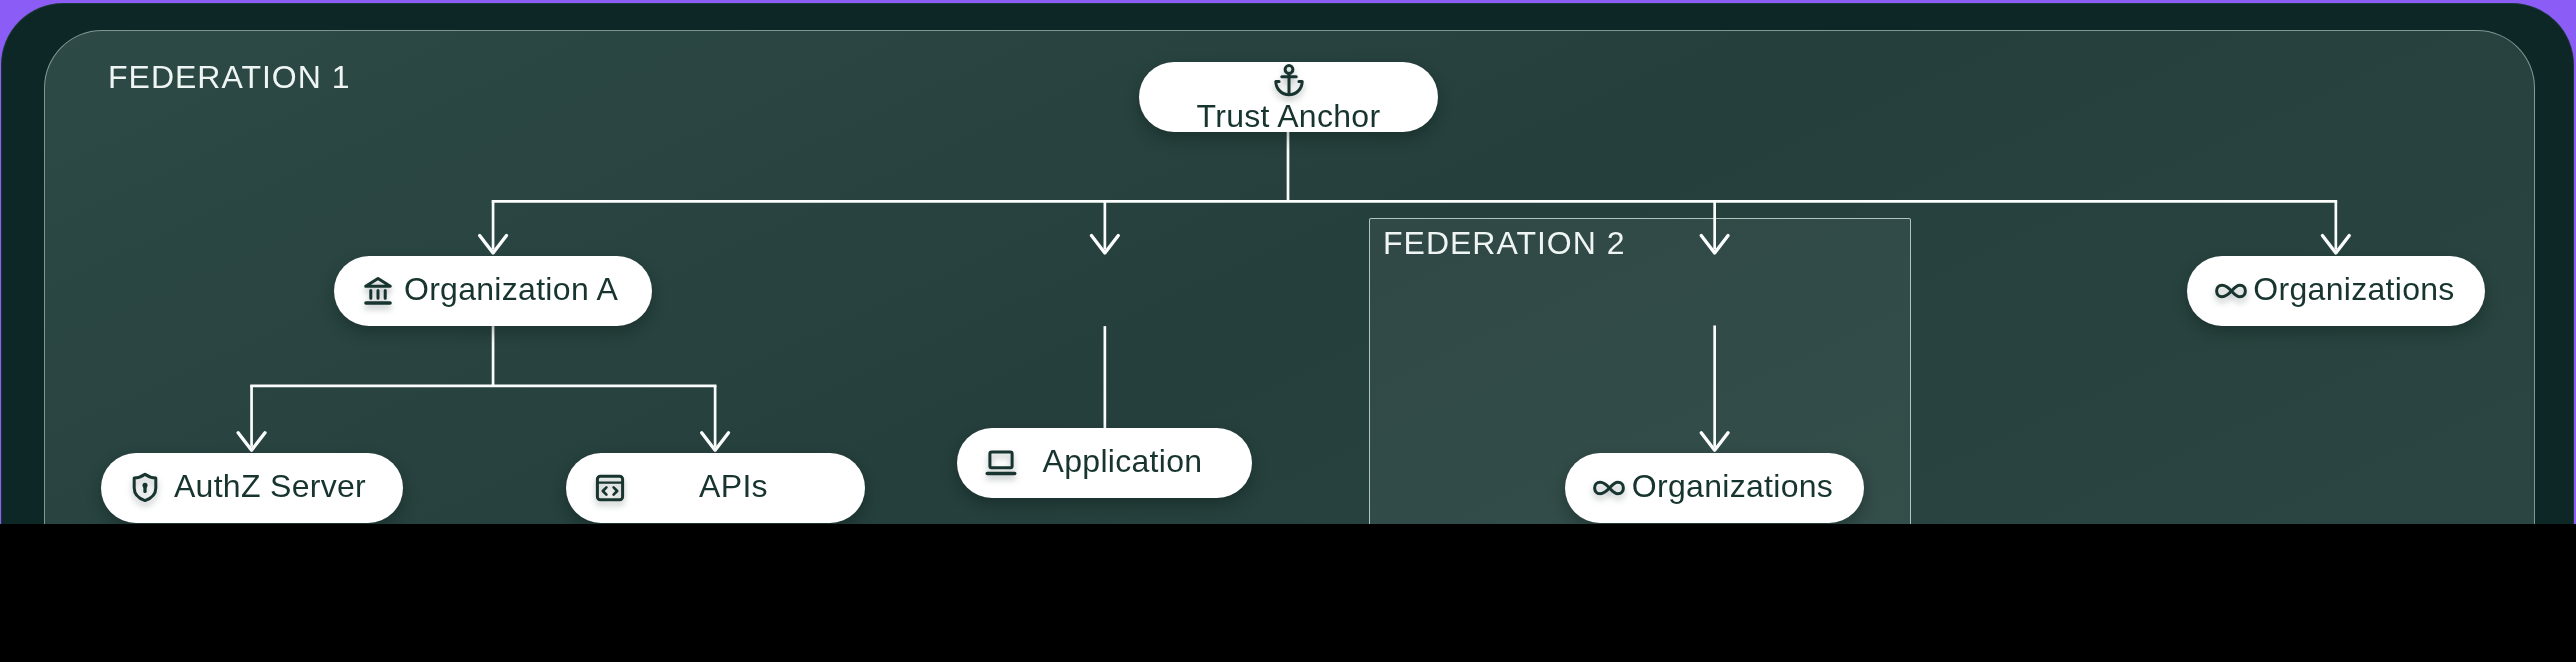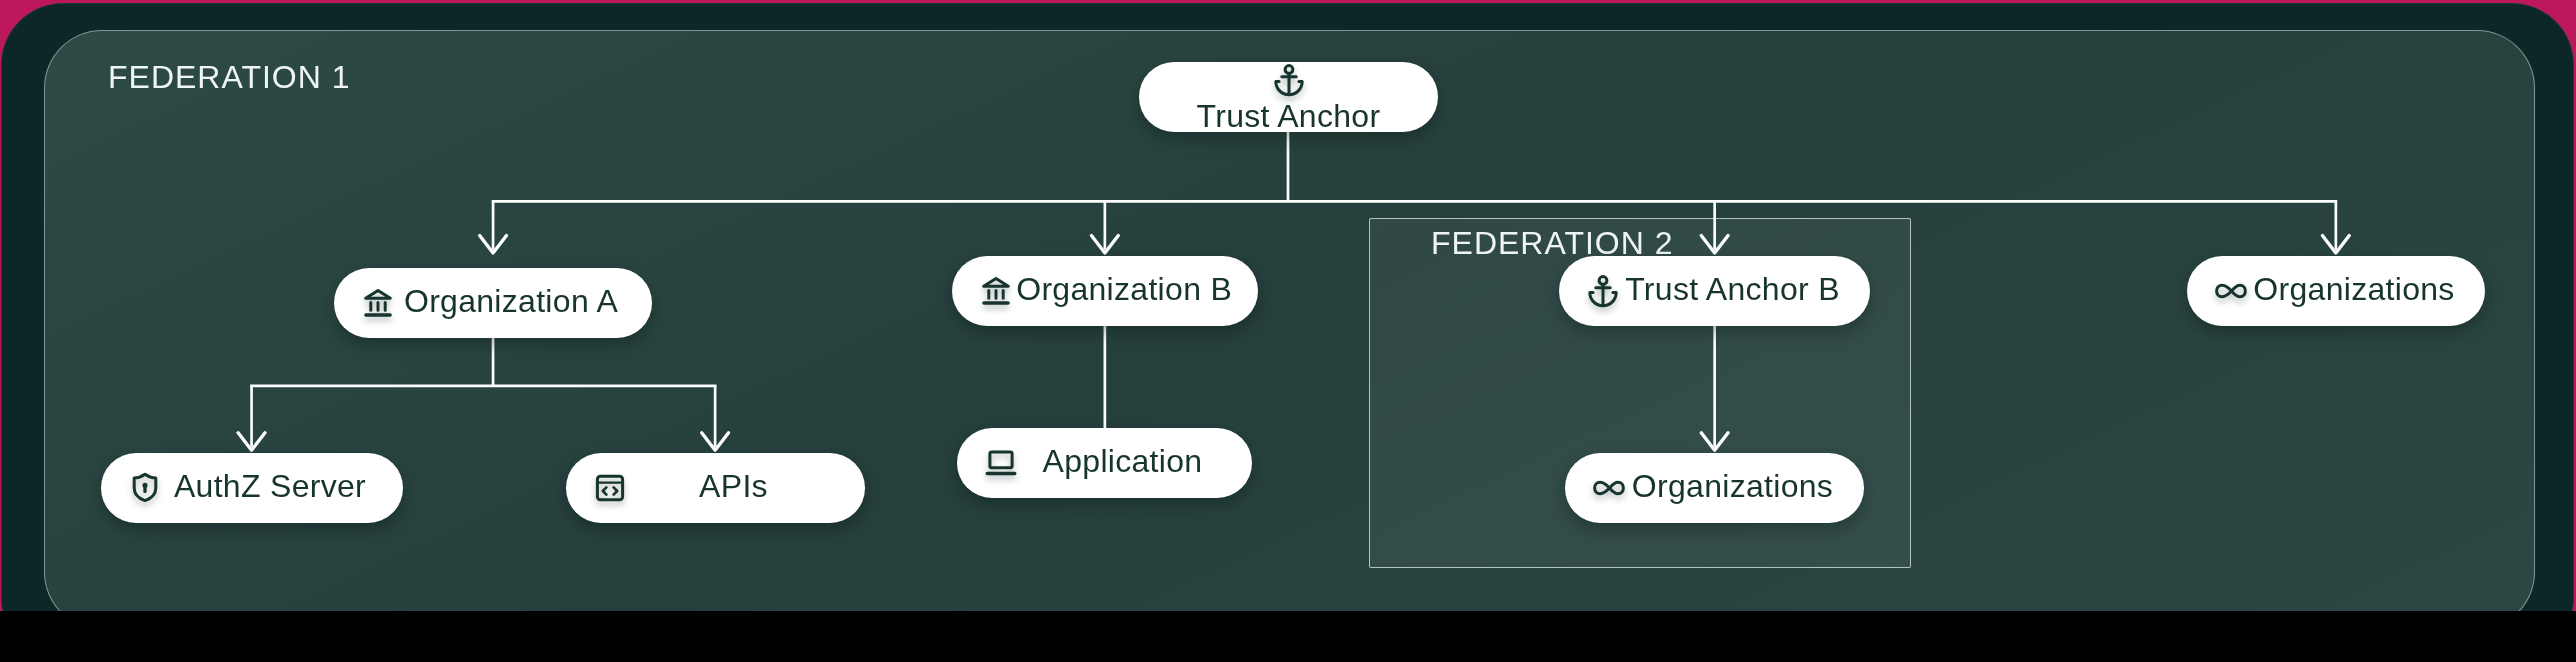--- a/index.html
+++ b/index.html
@@ -1,39 +1,39 @@
 <!DOCTYPE html>
 <html style="font-size:10.7px"><head>
 <meta charset="utf-8">
 <style>
   html,body{margin:0;padding:0;background:#000;}
   .canvas{
-    position:relative;width:2576px;height:611px;overflow:hidden;
-    background:#be185d;
+    position:relative;width:2576px;height:524px;overflow:hidden;
+    background:#8b5cf6;
     font-family:"Liberation Sans", sans-serif;
   }
   .shell{
     position:absolute;left:1.3px;top:2.7px;width:2573px;height:657px;
     border-radius:62px;background:#0c2726;
     border:0.7px solid rgba(170,205,200,0.10);
     box-sizing:border-box;
   }
   .panel{
     position:absolute;left:44px;top:30px;width:2491px;height:600px;
     border-radius:58px;
     background:linear-gradient(155deg,#2d4a46 0%,#253f3c 48%,#2b4743 100%);
     border:1.3px solid rgba(216,234,230,0.50);
     box-sizing:border-box;
   }
   .fed-label{
     position:absolute;color:#eef5f3;font-size:32px;letter-spacing:1px;
     line-height:1.15;white-space:nowrap;z-index:3;
   }
   .fed1-label{left:108px;top:59px;}
-  .fed2-label{left:1383px;top:225px;margin-left:48px;}
+  .fed2-label{left:1383px;top:225px;}
   .fed2-box{
     position:absolute;left:1369px;top:218px;width:542px;height:350px;
     background:rgba(246,252,250,0.055);
     border:1.3px solid rgba(228,242,238,0.72);
     border-radius:2px;box-sizing:border-box;z-index:2;
   }
   .connectors{position:absolute;left:0;top:0;z-index:4;}
   .node{
     position:absolute;height:70px;background:#ffffff;border-radius:35px;
     display:flex;align-items:center;padding:0 25.5px;box-sizing:border-box;
@@ -43,21 +43,21 @@
     width:36px;height:36px;flex:0 0 auto;color:#17342f;
     filter:drop-shadow(0 4px 3.4px rgba(8,28,26,0.30));
   }
   .node .icon svg{width:100%;height:100%;display:block;}
   .node .label{
     flex:1;text-align:center;font-size:32px;font-weight:500;color:#17342f;
     letter-spacing:0.3px;white-space:nowrap;padding:0 2.7px 2.7px 2.7px;
   }
   
   .n-trust-anchor {left:1139px;top:62px; width:299px;flex-direction:column;}
-  .n-org-a        {left:334px; top:256px;width:318px;margin-top:12px;}
+  .n-org-a        {left:334px; top:256px;width:318px;}
   .n-org-b        {left:952px;top:256px;width:306px;}
   .n-ta-b         {left:1559px;top:256px;width:311px;z-index:6;}
   .n-orgs-right   {left:2187px;top:256px;width:298px;}
   .n-authz        {left:101px; top:453px;width:302px;}
   .n-apis         {left:566px; top:453px;width:299px;}
   .n-application  {left:957px;top:428px;width:295px;}
   .n-orgs-b       {left:1565px;top:453px;width:299px;z-index:6;}
 </style>
 </head>
 <body>
@@ -118,42 +118,21 @@
     <span class="icon">
       <svg viewBox="0 0 24 24" stroke="currentColor" stroke-width="2" fill="none" stroke-linecap="round" stroke-linejoin="round">
         <path d="M3.8 8.8 12 3.6l8.2 5.2z"></path>
         <path d="M7.2 11.6v5.2M12 11.6v5.2M16.8 11.6v5.2"></path>
         <path d="M4 20h16" stroke-width="2.4"></path>
       </svg>
     </span>
     <span class="label">Organization A</span>
   </div>
 
-  <div class="node n-org-b">
-    <span class="icon">
-      <svg viewBox="0 0 24 24" stroke="currentColor" stroke-width="2" fill="none" stroke-linecap="round" stroke-linejoin="round">
-        <path d="M3.8 8.8 12 3.6l8.2 5.2z"></path>
-        <path d="M7.2 11.6v5.2M12 11.6v5.2M16.8 11.6v5.2"></path>
-        <path d="M4 20h16" stroke-width="2.4"></path>
-      </svg>
-    </span>
-    <span class="label">Organization B</span>
-  </div>
 
-  <div class="node n-ta-b">
-    <span class="icon">
-      <svg viewBox="0 0 24 24" stroke="currentColor" stroke-width="2" fill="none" stroke-linecap="round" stroke-linejoin="round">
-        <circle cx="12" cy="5" r="2.6"></circle>
-          <path d="M12 7.6V21"></path>
-          <path d="M7.2 9.8h9.6"></path>
-        <path d="M5.4 13h-2.2a8.8 8.8 0 0 0 17.6 0h-2.2"></path>
-      </svg>
-    </span>
-    <span class="label">Trust Anchor B</span>
-  </div>
 
   <div class="node n-orgs-right">
     <span class="icon">
       <svg viewBox="0 0 24 24" stroke="currentColor" stroke-width="2" fill="none" stroke-linecap="round" stroke-linejoin="round">
         <path d="M17.9 8.2c4.9 0 4.9 7.6 0 7.6-4.6 0-6.2-7.6-11.8-7.6-4.9 0-4.9 7.6 0 7.6 5.6 0 7.2-7.6 11.8-7.6Z"></path>
       </svg>
     </span>
     <span class="label">Organizations</span>
   </div>
 

